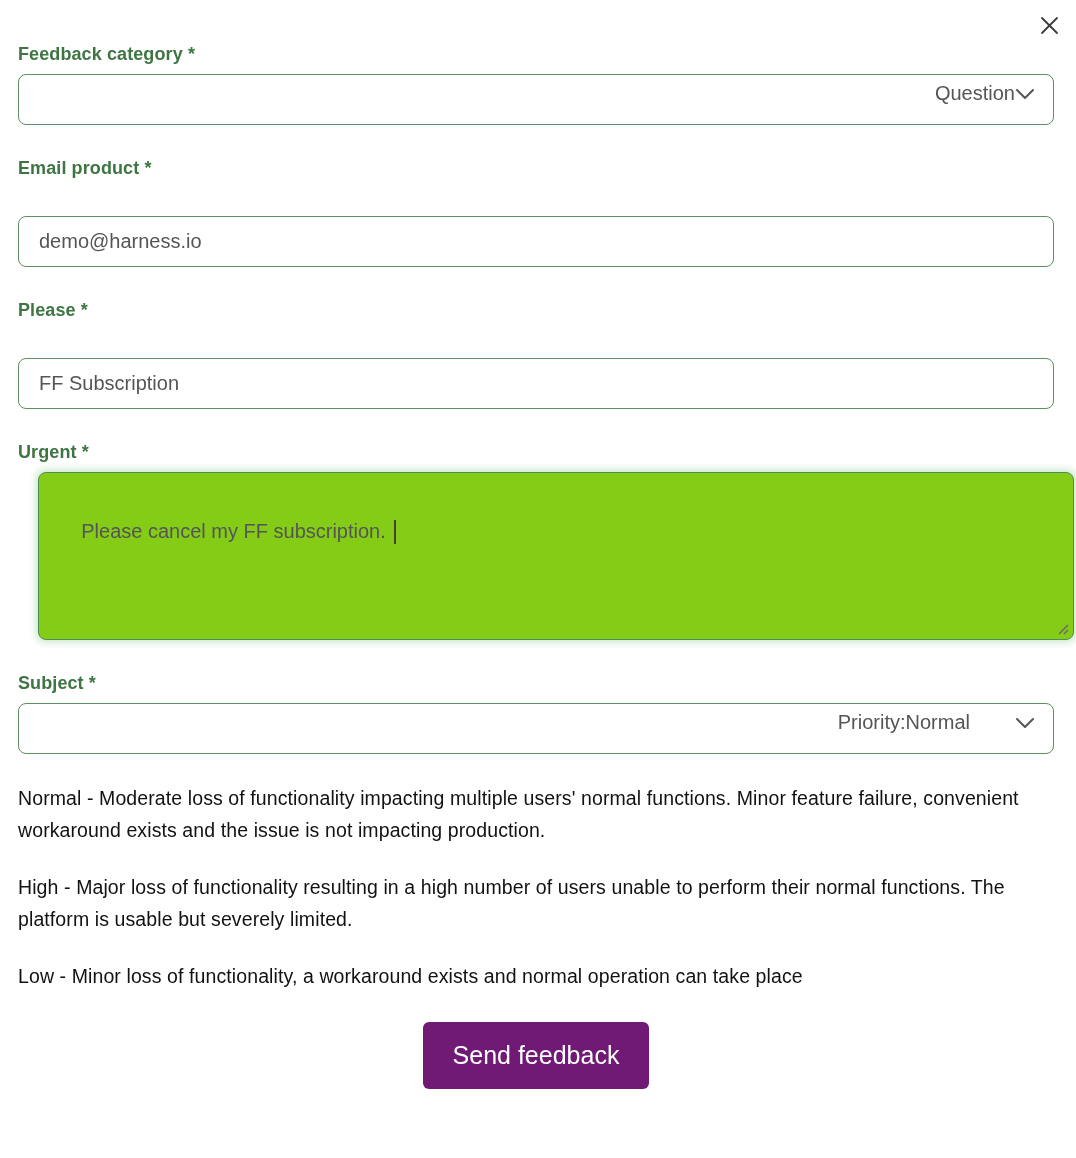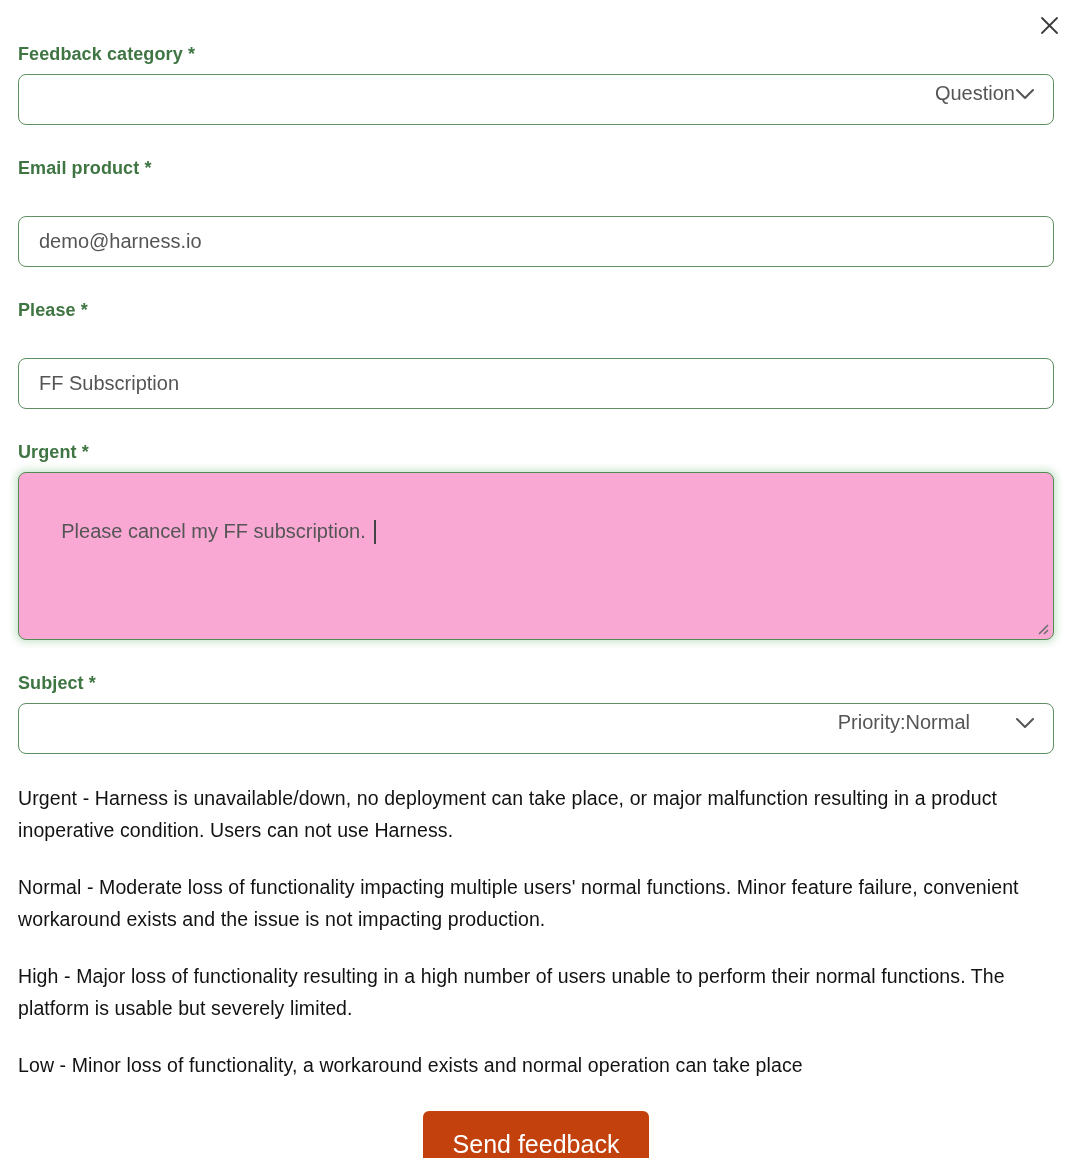--- a/index.html
+++ b/index.html
@@ -59,29 +59,30 @@
     padding: 0 20px;
     outline: none;
     margin-top: 37px;
   }
   .textarea-box {
     position: relative;
     width: 100%;
     height: 168px;
     border: 1px solid #4c8f52;
     border-radius: 8px;
-    background: #f9a8d4;
+    background: #84cc16;
     box-shadow: 0 0 7px 3px rgba(120, 190, 130, 0.35);
     padding: 16px 20px;
     font-size: 20px;
     color: #555555;
     margin-bottom: 33px;
     white-space: pre-wrap;
     line-height: 28px;
     cursor: text;
+    margin-left: 20px;
   }
   .caret {
     display: inline-block;
     width: 1.5px;
     height: 24px;
     background: #444444;
     margin-left: 3px;
     vertical-align: middle;
     position: relative;
     top: -1px;
@@ -98,21 +99,21 @@
     color: #121212;
     margin-bottom: 25px;
     letter-spacing: 0.1px;
   }
   .help-text:last-of-type { margin-bottom: 16px; }
   .button-row {
     text-align: center;
     margin-top: 30px;
   }
   .send-btn {
-    background: #c2410c;
+    background: #701a75;
     color: #ffffff;
     border: none;
     border-radius: 6px;
     font-size: 25px;
     font-family: "Liberation Sans", sans-serif;
     padding: 19px 30px;
     cursor: pointer;
   }
 </style>
 </head>
@@ -166,21 +167,20 @@
     <span>Subject</span>
     <span class="star"> <span>*</span></span>
   </div>
   <div class="control select-box" role="combobox" style="margin-bottom:28px;gap:45px;">
     <span class="select-value">Priority:Normal</span>
     <svg width="20" height="12" viewBox="0 0 20 12">
       <polyline points="2,2 10,10 18,2" fill="none" stroke="#555555" stroke-width="2" stroke-linecap="round" stroke-linejoin="round"></polyline>
     </svg>
   </div>
 
-  <p class="help-text">Urgent - Harness is unavailable/down, no deployment can take place, or major malfunction resulting in a product inoperative condition. Users can not use Harness.</p>
   <p class="help-text">Normal - Moderate loss of functionality impacting multiple users' normal functions. Minor feature failure, convenient workaround exists and the issue is not impacting production.</p>
   <p class="help-text">High - Major loss of functionality resulting in a high number of users unable to perform their normal functions. The platform is usable but severely limited.</p>
   <p class="help-text">Low - Minor loss of functionality, a workaround exists and normal operation can take place</p>
 
   <div class="button-row">
     <button class="send-btn">Send feedback</button>
   </div>
 
 </div>
 

